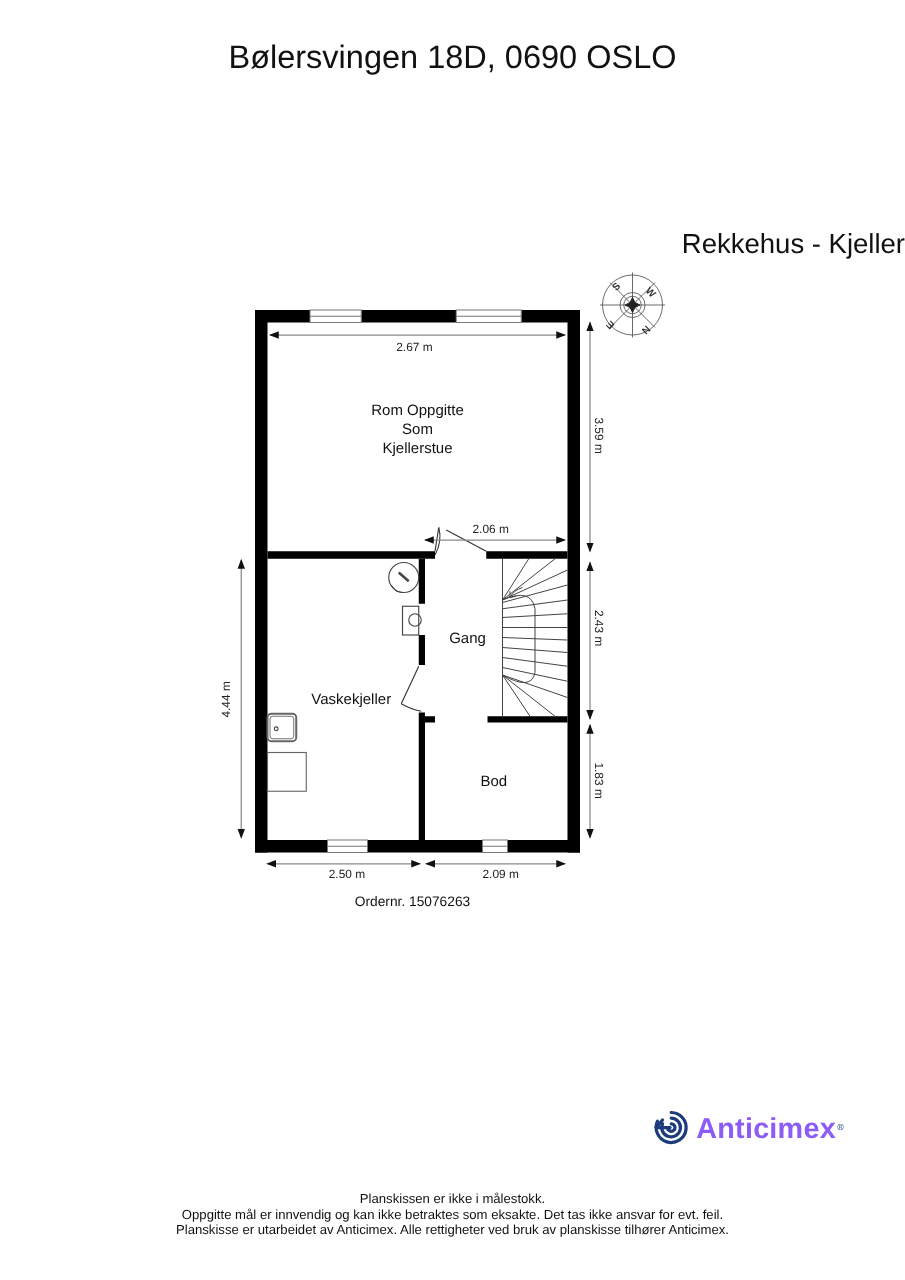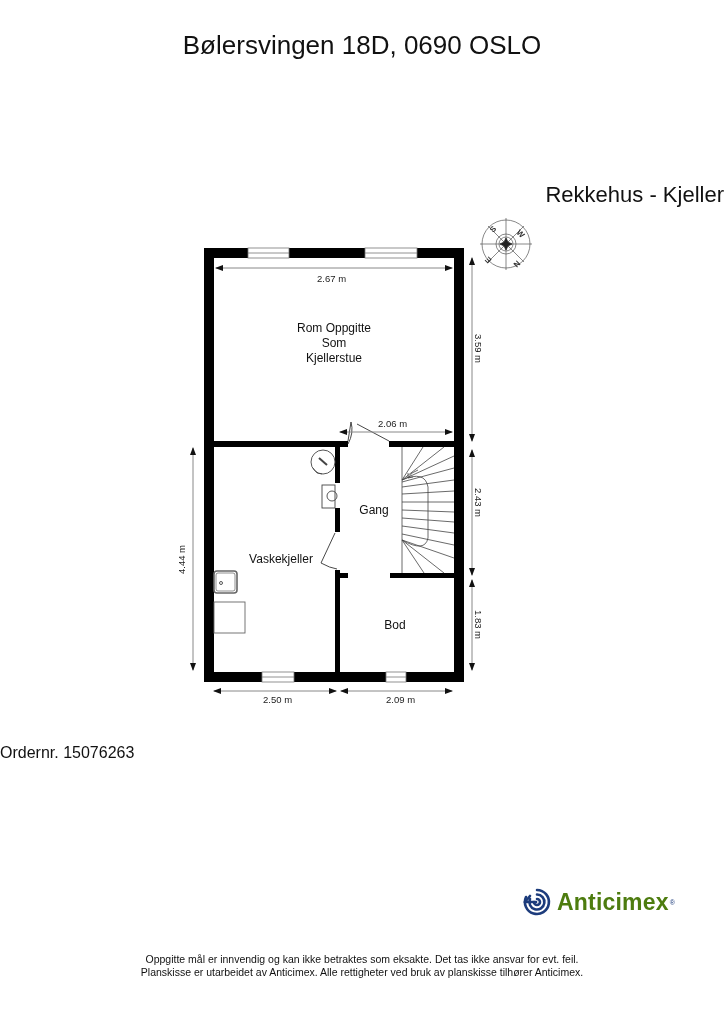--- a/index.html
+++ b/index.html
@@ -4,23 +4,23 @@
 <style>
   html, body { margin: 0; padding: 0; background: #ffffff; }
   body { width: 724px; height: 1024px; position: relative; overflow: hidden; font-family: "Liberation Sans", sans-serif; color: #111; }
   .title { position: absolute; left: 0; width: 724px; top: 30px; text-align: center; font-size: 26px; color: #111; }
   .subtitle { position: absolute; left: 0; width: 724px; top: 182px; text-align: right; font-size: 22px; color: #111; }
   svg.plan { position: absolute; left: 0; top: 0; }
   .room-label { position: absolute; text-align: center; font-size: 12px; line-height: 15px; color: #111; }
   .dim { position: absolute; font-size: 9.5px; color: #222; white-space: nowrap; }
   .dim.v { transform: rotate(90deg); transform-origin: center center; }
   .dim.vl { transform: rotate(-90deg); transform-origin: center center; }
-  .order { position: absolute; left: 0; width: 660px; top: 716px; font-size: 16px; color: #111; margin-top: 28px; }
+  .order { position: absolute; left: 0; width: 660px; top: 716px; text-align: center; font-size: 11px; color: #111; }
   .logo { position: absolute; left: 522px; top: 887px; display: flex; align-items: center; }
-  .logo-text { font-size: 23px; font-weight: bold; color: #4d7c0f; letter-spacing: 0.2px; }
+  .logo-text { font-size: 23px; font-weight: bold; color: #8b5cf6; letter-spacing: 0.2px; }
   .logo-reg { font-size: 7px; color: #1d3c7c; vertical-align: top; margin-left: 1px; }
   .footer { position: absolute; left: 0; width: 724px; top: 953px; text-align: center; font-size: 10.5px; line-height: 12.5px; color: #111; }
 </style>
 </head>
 <body>
 
 <div class="title">Bølersvingen 18D, 0690 OSLO</div>
 <div class="subtitle">Rekkehus  - Kjeller</div>
 
 <svg class="plan" width="724" height="1024" viewBox="0 0 724 1024">
@@ -182,15 +182,16 @@
       <path d="M15,12 A3,3 0 1 1 12,15"></path>
       <line x1="3" y1="15" x2="14" y2="15"></line>
       <line x1="8" y1="9" x2="3" y2="15"></line>
     </g>
   </svg>
   <span class="logo-text" style="margin-left:5px;">Anticimex</span>
   <span class="logo-reg">®</span>
 </div>
 
 <div class="footer">
+  <div>Planskissen er ikke i målestokk.</div>
   <div>Oppgitte mål er innvendig og kan ikke betraktes som eksakte. Det tas ikke ansvar for evt. feil.</div>
   <div>Planskisse er utarbeidet av Anticimex. Alle rettigheter ved bruk av planskisse tilhører Anticimex.</div>
 </div>
 
 </body></html>

